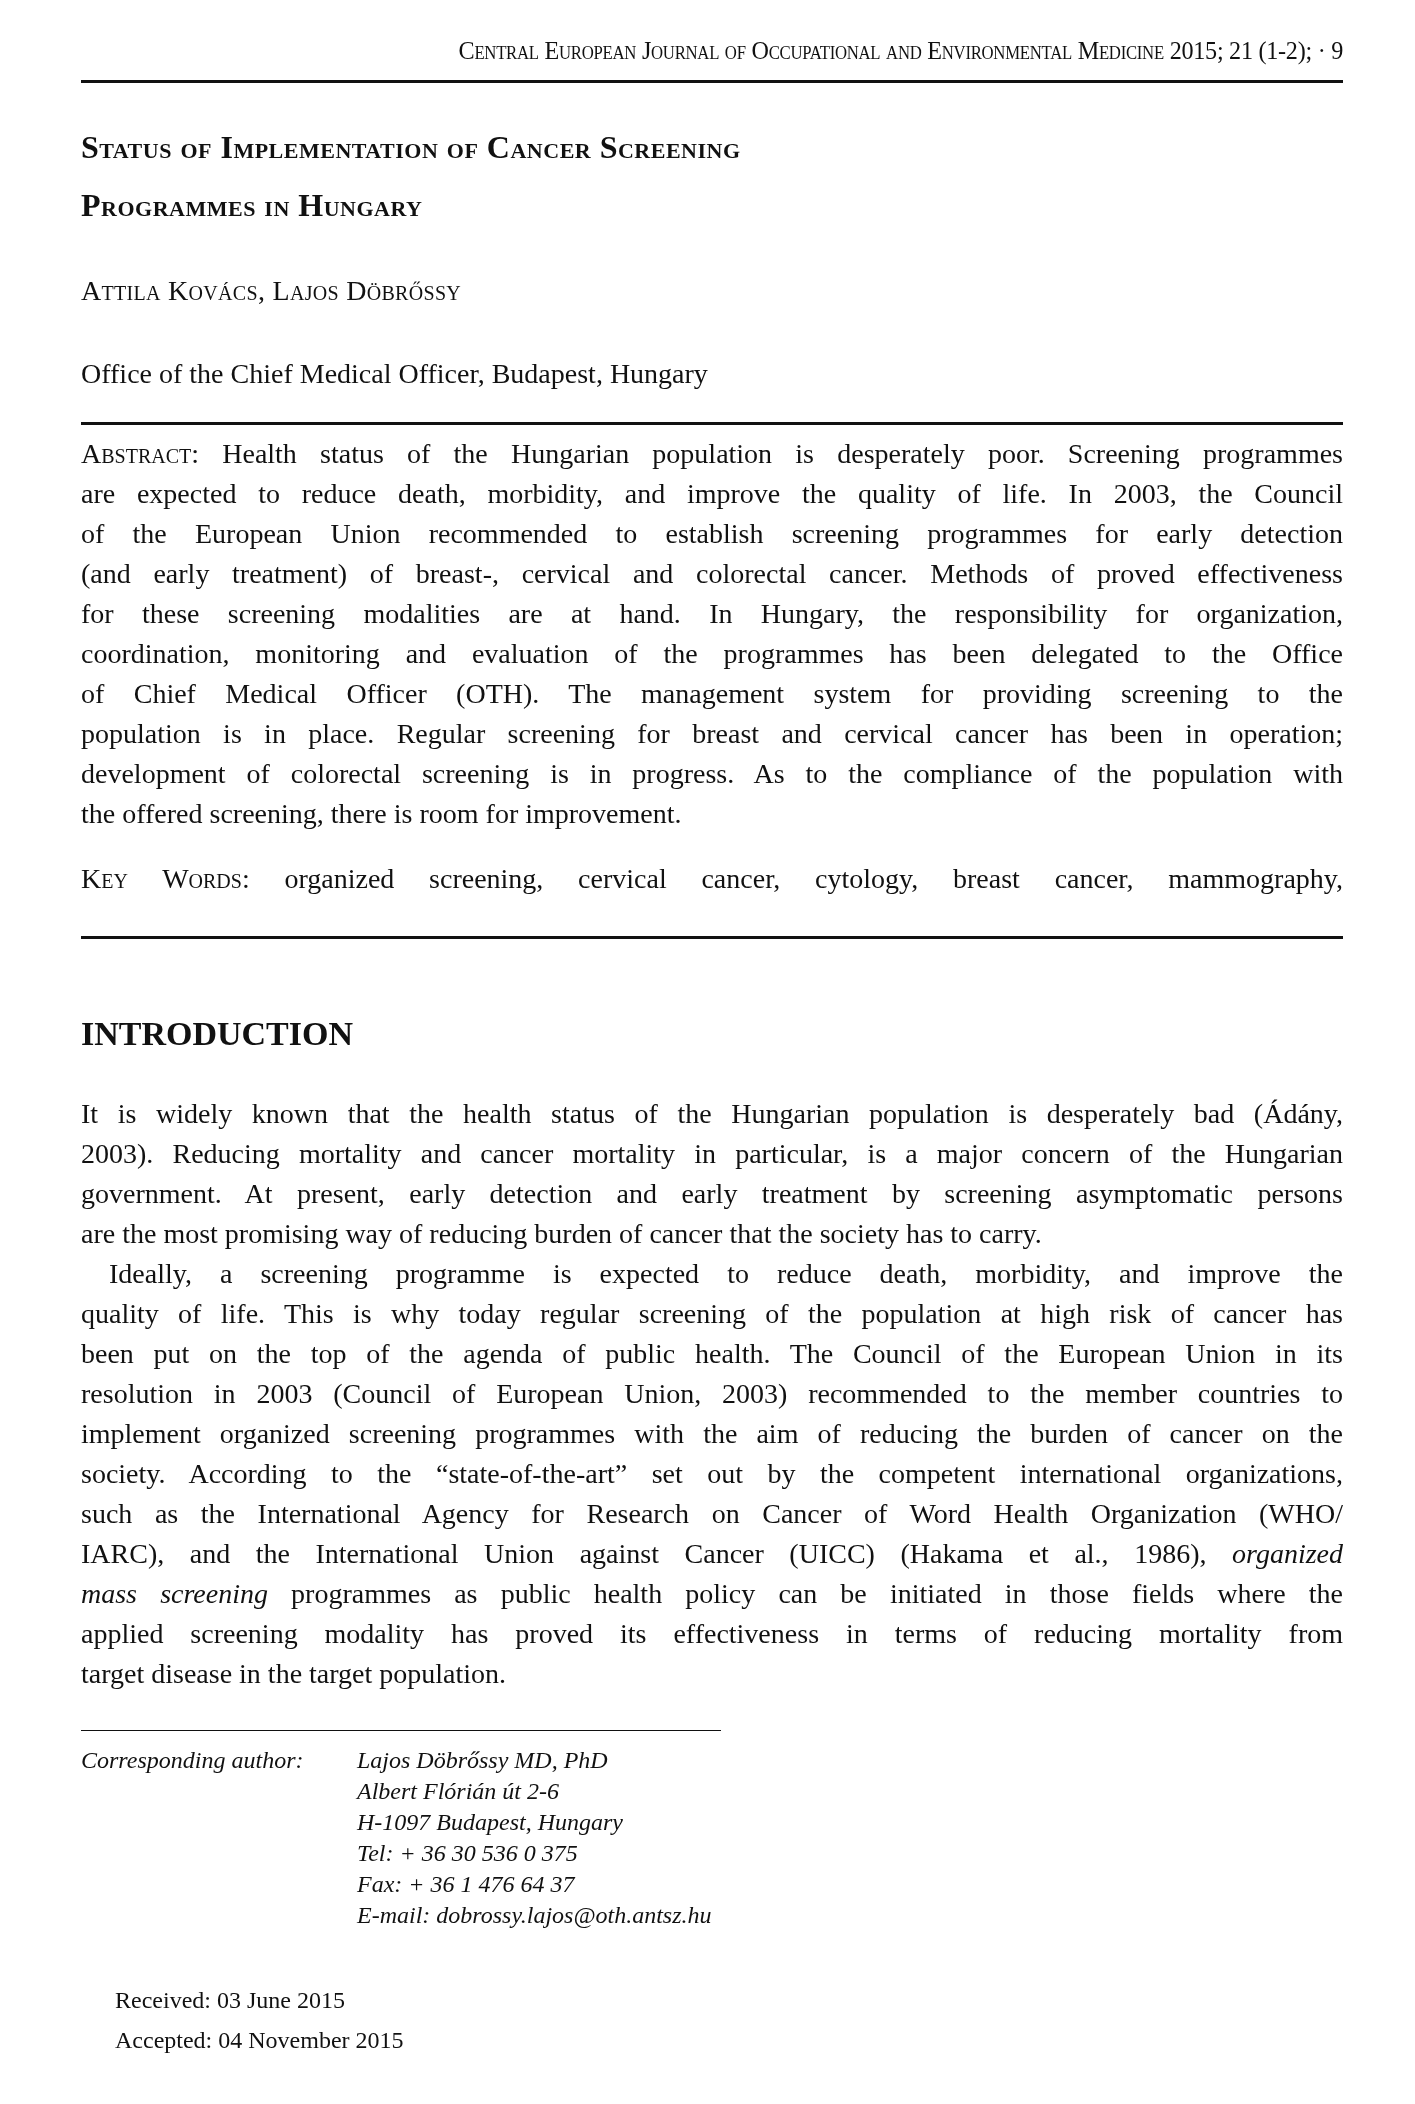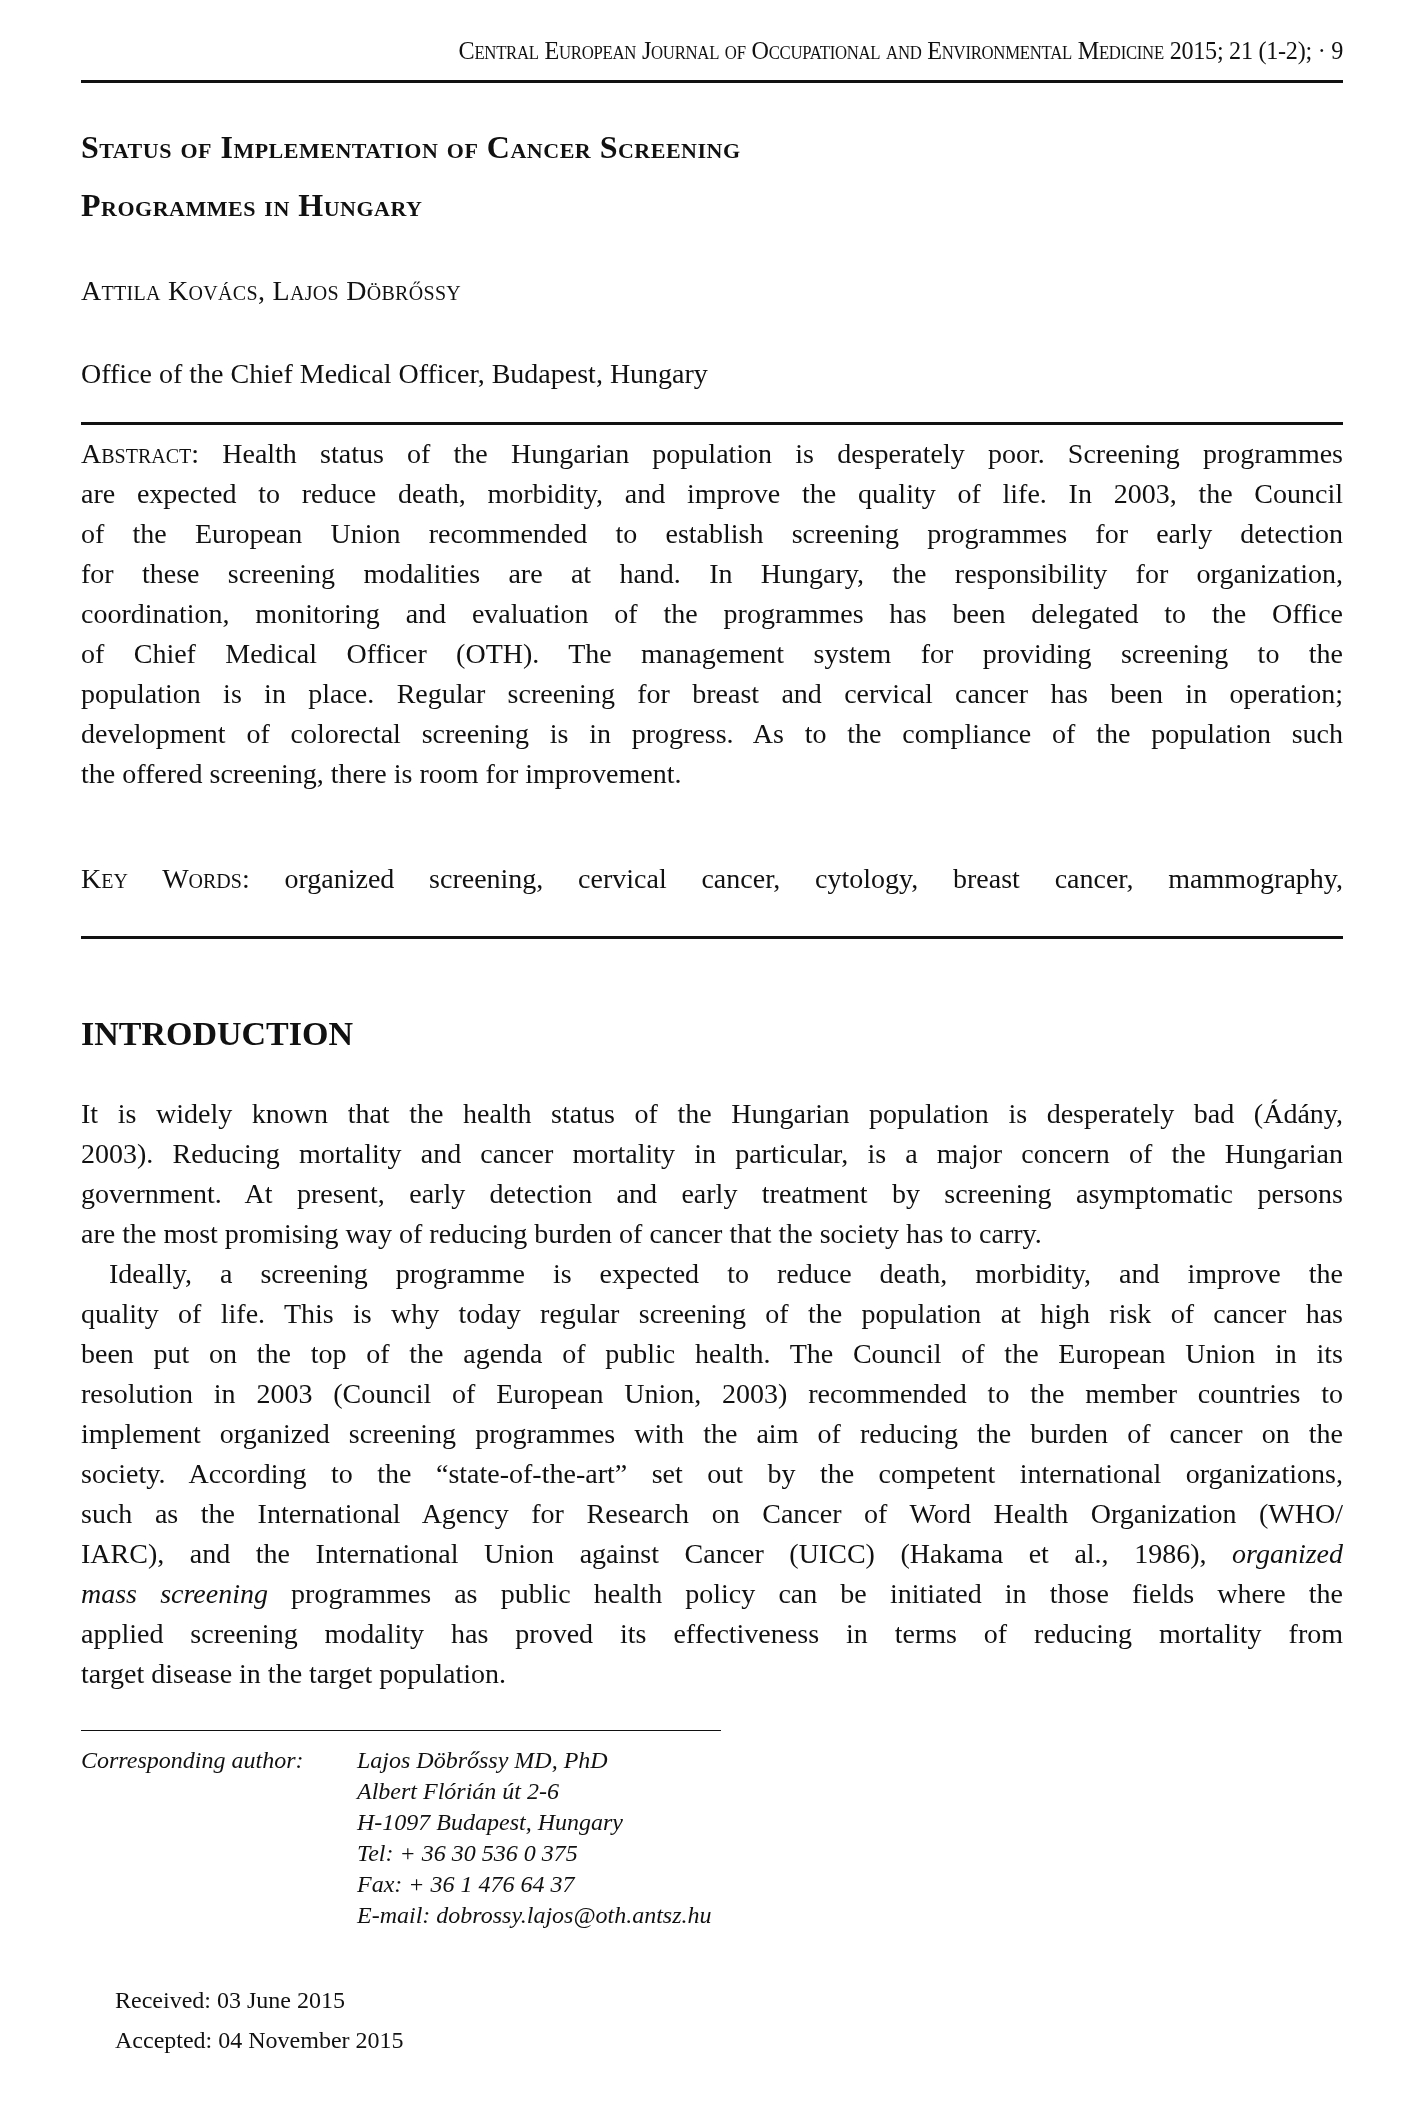--- a/index.html
+++ b/index.html
@@ -47,25 +47,26 @@
 
   <div class="authors">Attila Kovács, Lajos Döbrőssy</div>
   <div class="affil">Office of the Chief Medical Officer, Budapest, Hungary</div>
 
   <div class="rule-thick" style="top:422px;"></div>
 
   <div class="block" style="top:434px;">
     <span class="jline"><span class="sc">Abstract:</span><span> Health status of the Hungarian population is desperately poor. Screening programmes</span></span>
     <span class="jline">are expected to reduce death, morbidity, and improve the quality of life. In 2003, the Council</span>
     <span class="jline">of the European Union recommended to establish screening programmes for early detection</span>
+    <span class="jline">(and early treatment) of breast-, cervical and colorectal cancer. Methods of proved effectiveness</span>
     <span class="jline">for these screening modalities are at hand.  In Hungary, the responsibility for organization,</span>
     <span class="jline">coordination, monitoring and evaluation of the programmes has been delegated to the Office</span>
     <span class="jline">of Chief Medical Officer (OTH). The management system for providing screening to the</span>
     <span class="jline">population is in place. Regular screening for breast and cervical cancer has been in operation;</span>
-    <span class="jline">development of colorectal screening is in progress. As to the compliance of the population such</span>
+    <span class="jline">development of colorectal screening is in progress. As to the compliance of the population with</span>
     <span class="jline last">the offered screening, there is room for improvement.</span>
   </div>
 
   <div class="block" style="top:859px;">
     <span class="jline"><span class="sc">Key Words:</span><span> organized screening, cervical cancer, cytology, breast cancer, mammography,</span></span>
   </div>
 
   <div class="rule-thick" style="top:936px;"></div>
 
   <div class="heading">INTRODUCTION</div>

